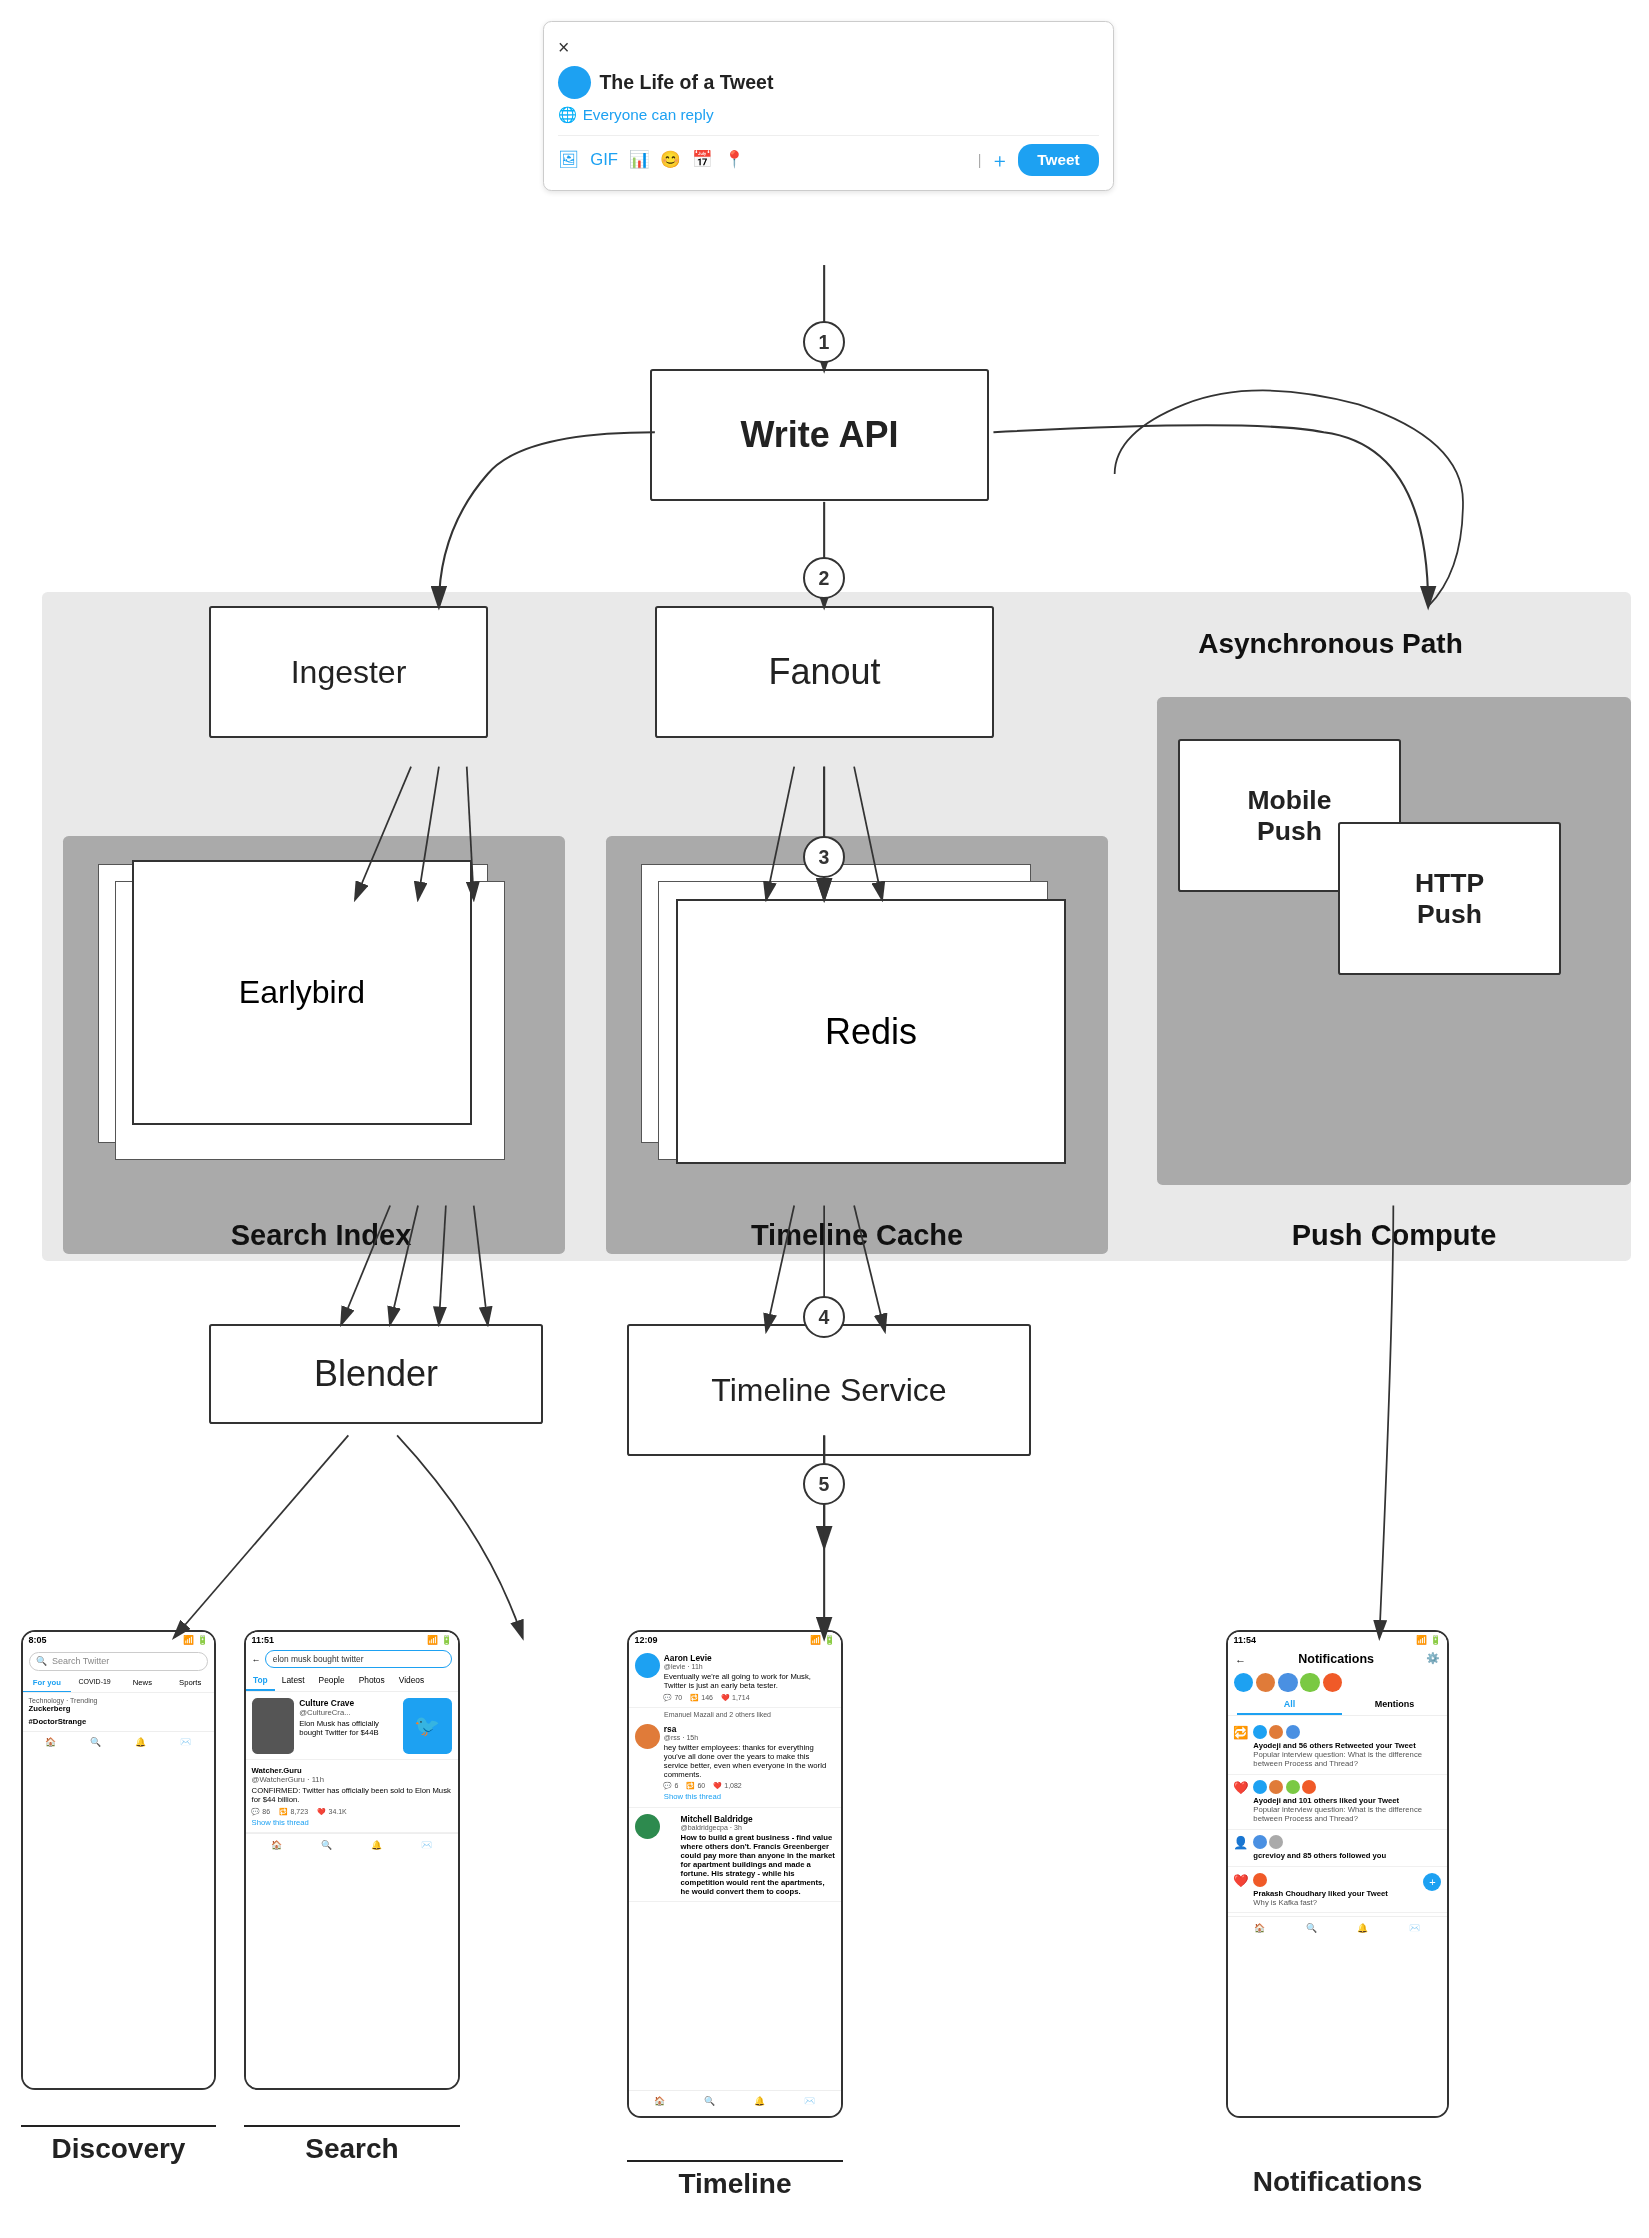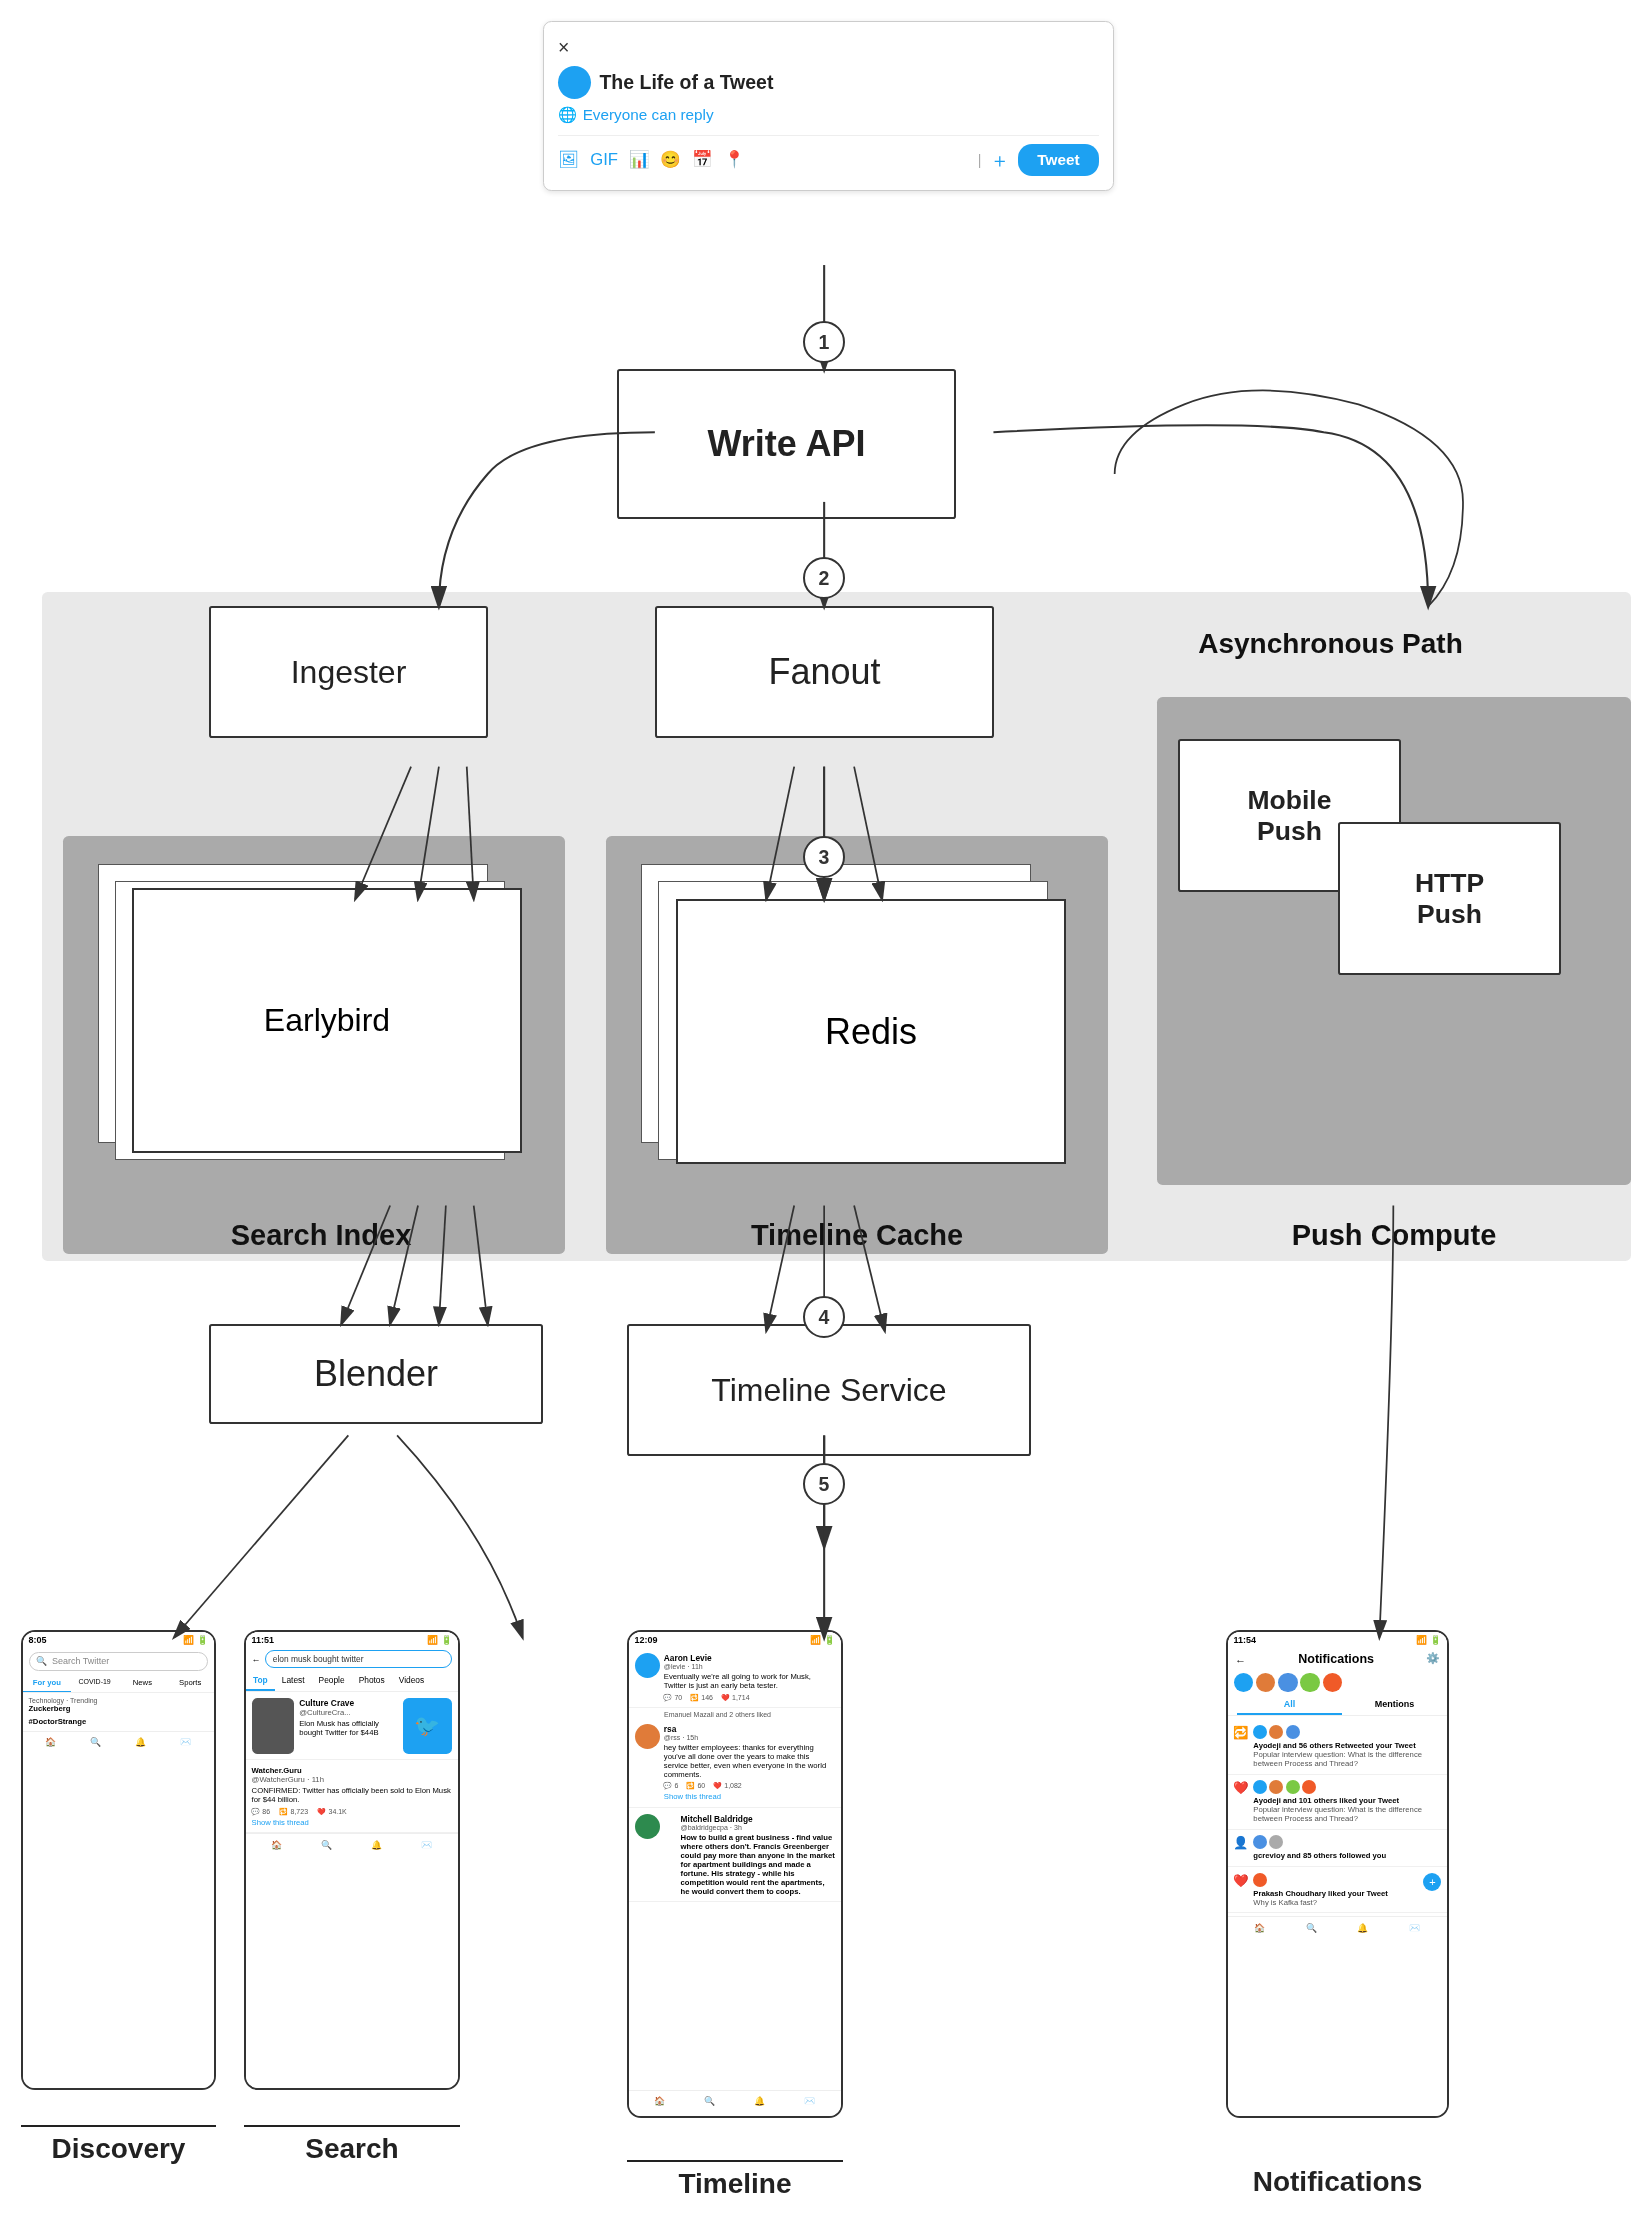--- a/index.html
+++ b/index.html
@@ -309,21 +309,21 @@
         <span style="font-size:19.5px;color:#1DA1F2">＋</span>
         <button class="tweet-button">Tweet</button>
       </div>
     </div>
   </div>
 
   <div class="step-circle" style="left:803px; top:321px;">
     <span>1</span>
   </div>
 
-  <div class="box" style="left:617px; top:369px; width:339px; height:150px; font-size:36px; font-weight:600;">
+  <div class="box" style="left:650px; top:369px; width:339px; height:132px; font-size:36px; font-weight:600;">
     <span>Write API</span>
   </div>
 
   <div class="step-circle" style="left:803px; top:557px;">
     <span>2</span>
   </div>
 
   <div class="gray-section" style="left:42px; top:592px; width:1589px; height:669px; background:#d4d4d4; opacity:0.5;"></div>
 
   <div class="box" style="left:209px; top:606px; width:279px; height:132px; font-size:32px;">
@@ -340,21 +340,21 @@
   </div>
 
   <div class="step-circle" style="left:803px; top:836px;">
     <span>3</span>
   </div>
 
   <div class="gray-section" style="left:63px; top:836px; width:502px; height:418px; background:#aaa; opacity:1; border-radius:5.6px;"></div>
 
   <div style="position:absolute; left:98px; top:864px; width:390px; height:279px; background:#fff; border:1.4px solid #555;"></div>
   <div style="position:absolute; left:115px; top:881px; width:390px; height:279px; background:#fff; border:1.4px solid #555;"></div>
-  <div style="position:absolute; left:132px; top:888px; width:390px; height:265px; background:#fff; border:2.1px solid #333; display:flex; align-items:center; justify-content:center; font-size:32px; font-weight:500;">
+  <div style="position:absolute; left:132px; top:860px; width:340px; height:265px; background:#fff; border:2.1px solid #333; display:flex; align-items:center; justify-content:center; font-size:32px; font-weight:500;">
     <span>Earlybird</span>
   </div>
 
   <div class="section-label" style="left:98px; top:1219px; width:446px;">
     <span>Search Index</span>
   </div>
 
   <div class="gray-section" style="left:606px; top:836px; width:502px; height:418px; background:#aaa; opacity:1; border-radius:5.6px;"></div>
 
   <div style="position:absolute; left:641px; top:864px; width:390px; height:279px; background:#fff; border:1.4px solid #555;"></div>

